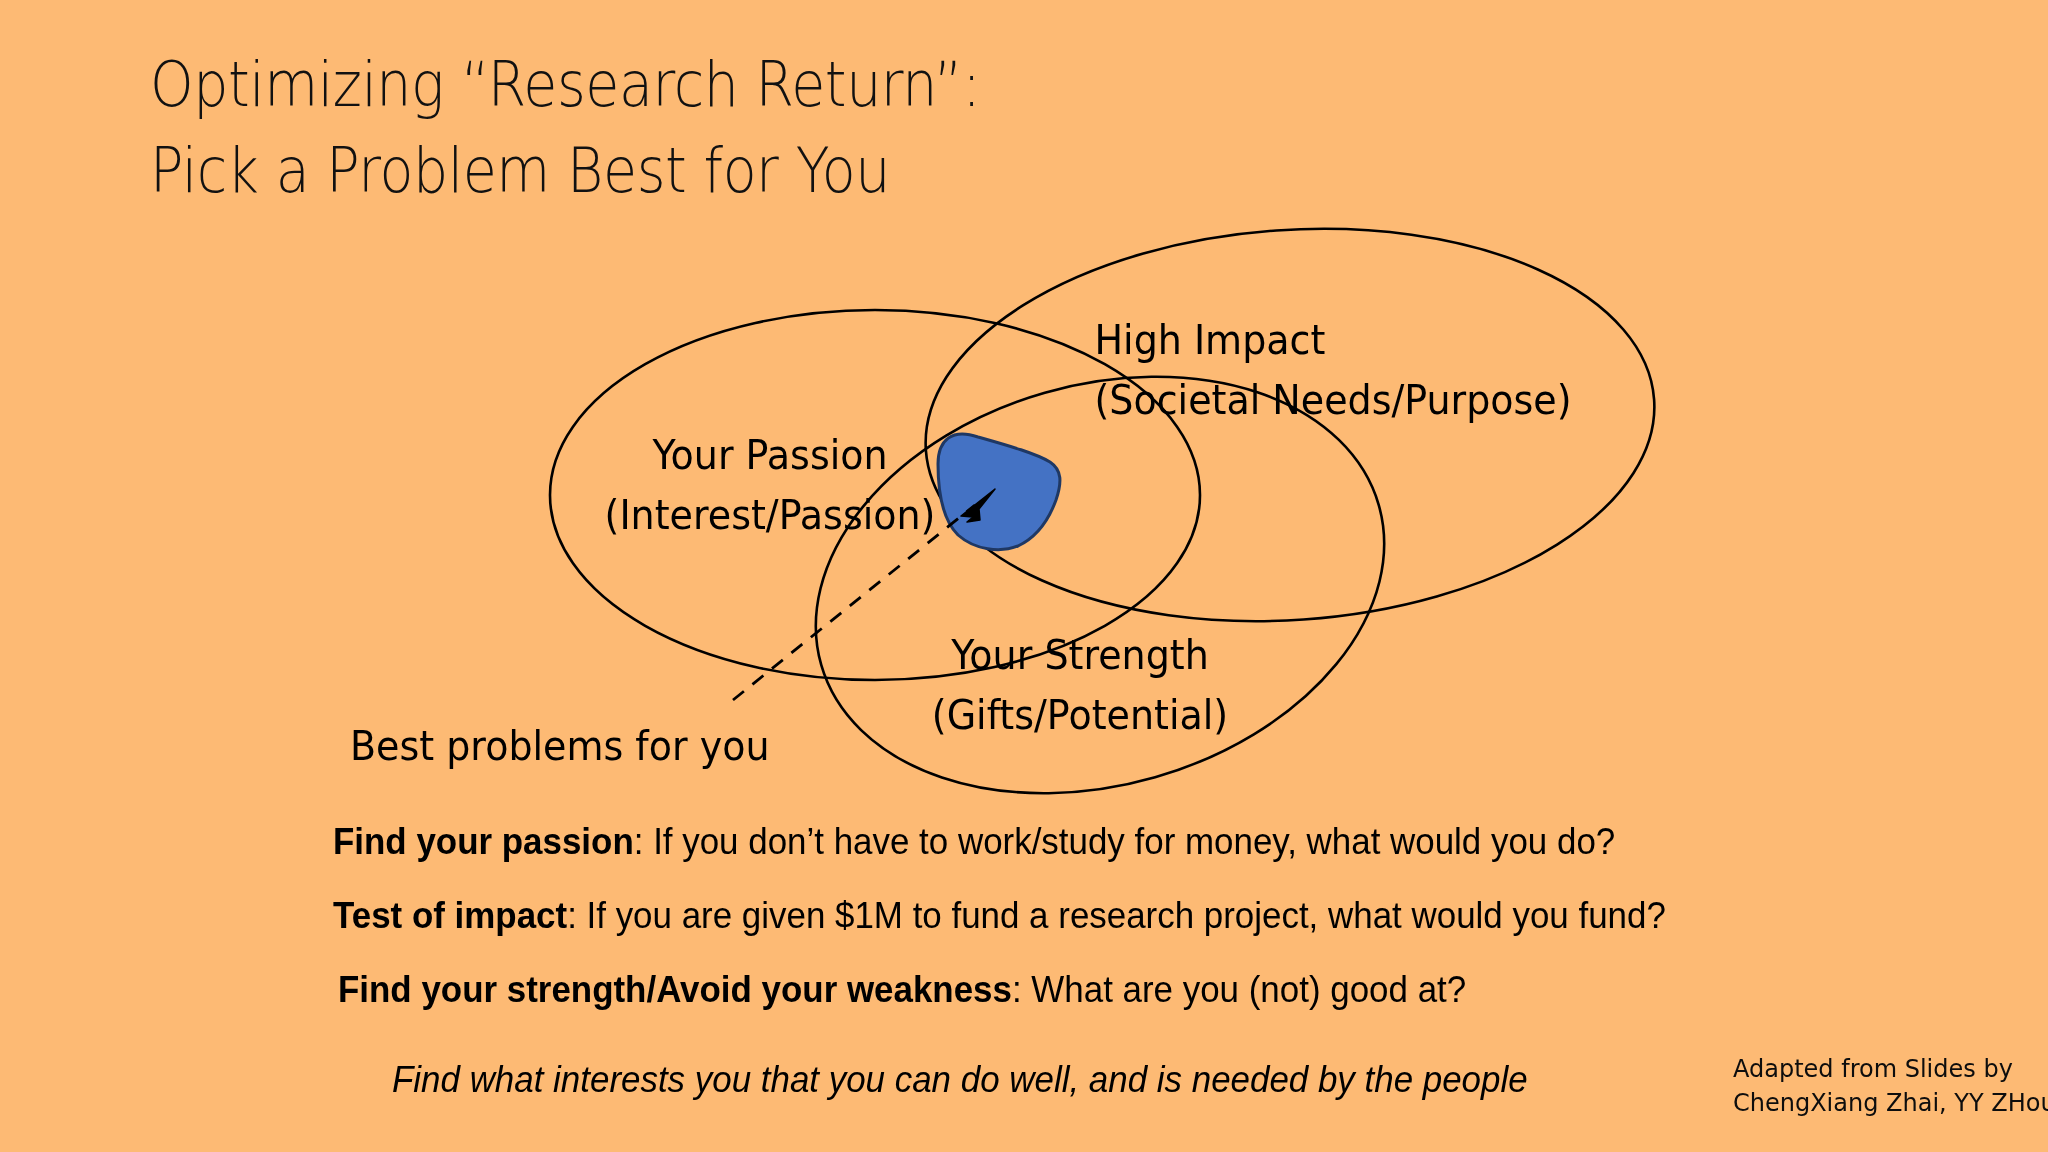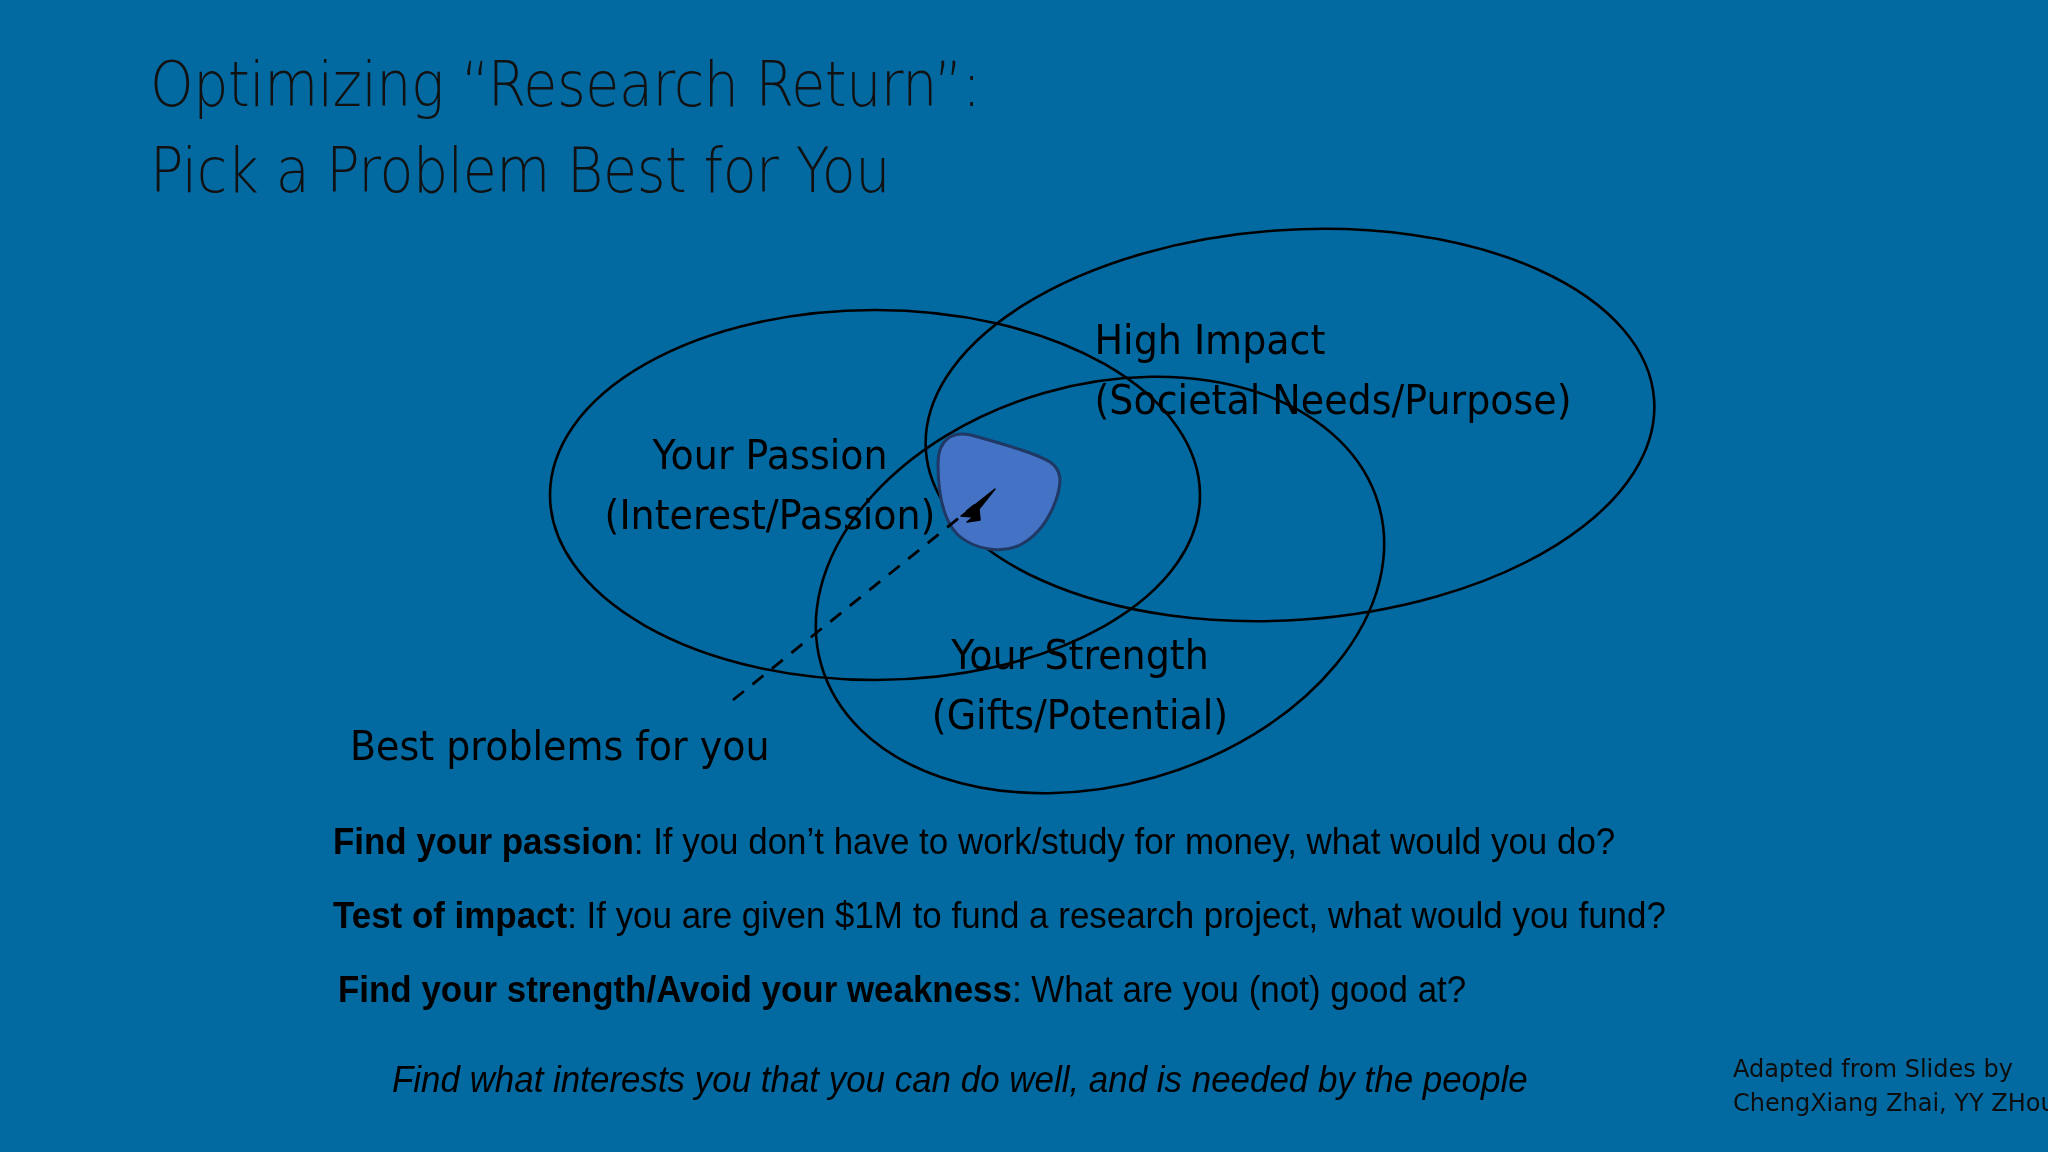--- a/index.html
+++ b/index.html
@@ -4,21 +4,21 @@
 <style>
   html, body {
     margin: 0;
     padding: 0;
     background: #ffffff;
   }
   #slide {
     position: relative;
     width: 2048px;
     height: 1152px;
-    background: #0369a1;
+    background: #fdba74;
     overflow: hidden;
     font-family: "Liberation Sans", sans-serif;
     color: #000000;
   }
 
   
   #title {
     position: absolute;
     left: 150px;
     top: 42px;

